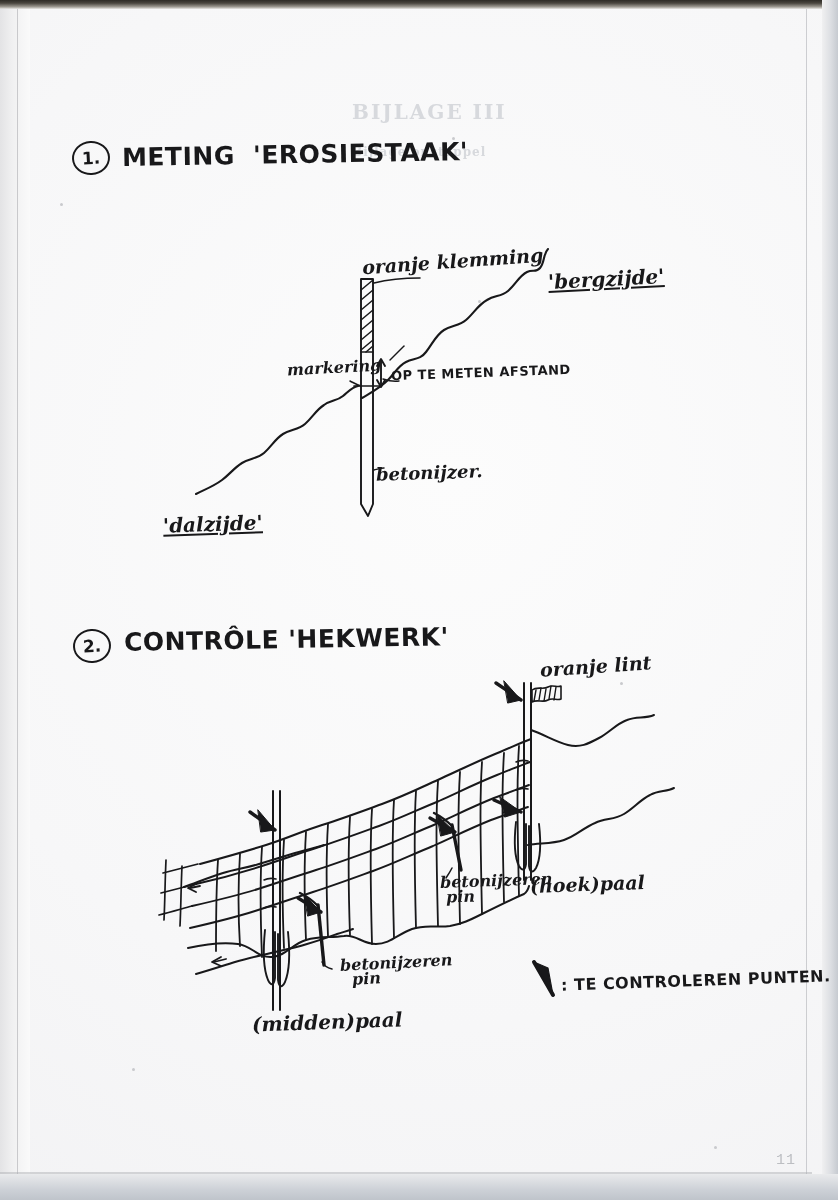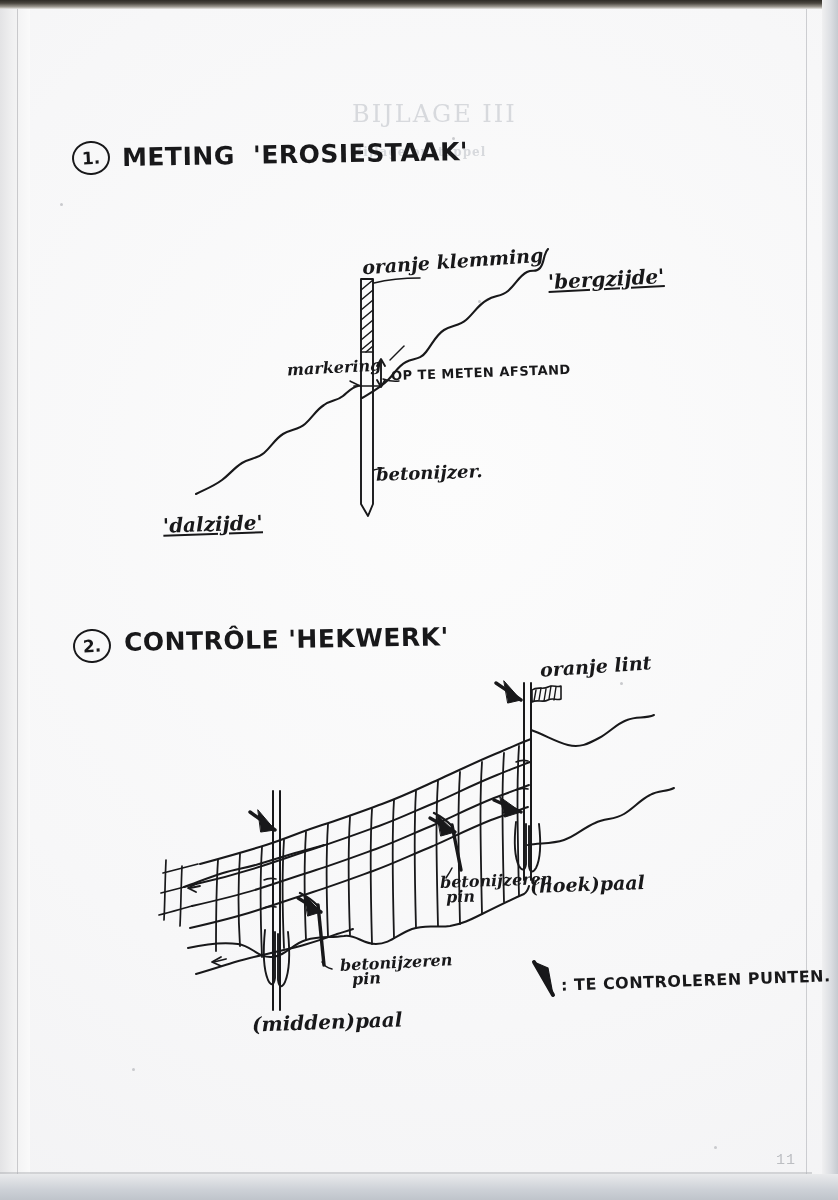--- a/index.html
+++ b/index.html
@@ -80,21 +80,21 @@
   }
 
   
   .ghost{
     position:absolute;
     color:#d7d9dd;
     font-family:"DejaVu Serif",serif;
     user-select:none;
     filter:blur(.6px);
   }
-  .ghost-title{font-weight:400;letter-spacing:2px;font-size:24px;}
+  .ghost-title{font-weight:700;letter-spacing:2px;font-size:20px;}
   .ghost-sub{font-weight:700;letter-spacing:1px;font-size:12px;}
 
   .pagenum{
     position:absolute;
     color:#bcbec2;
     font-family:Liberation Mono, monospace;
     font-size:15px;letter-spacing:1px;
   }
   .speck{position:absolute;background:#c9cacd;border-radius:50%;}
   svg{position:absolute;left:0;top:0;overflow:visible;}

